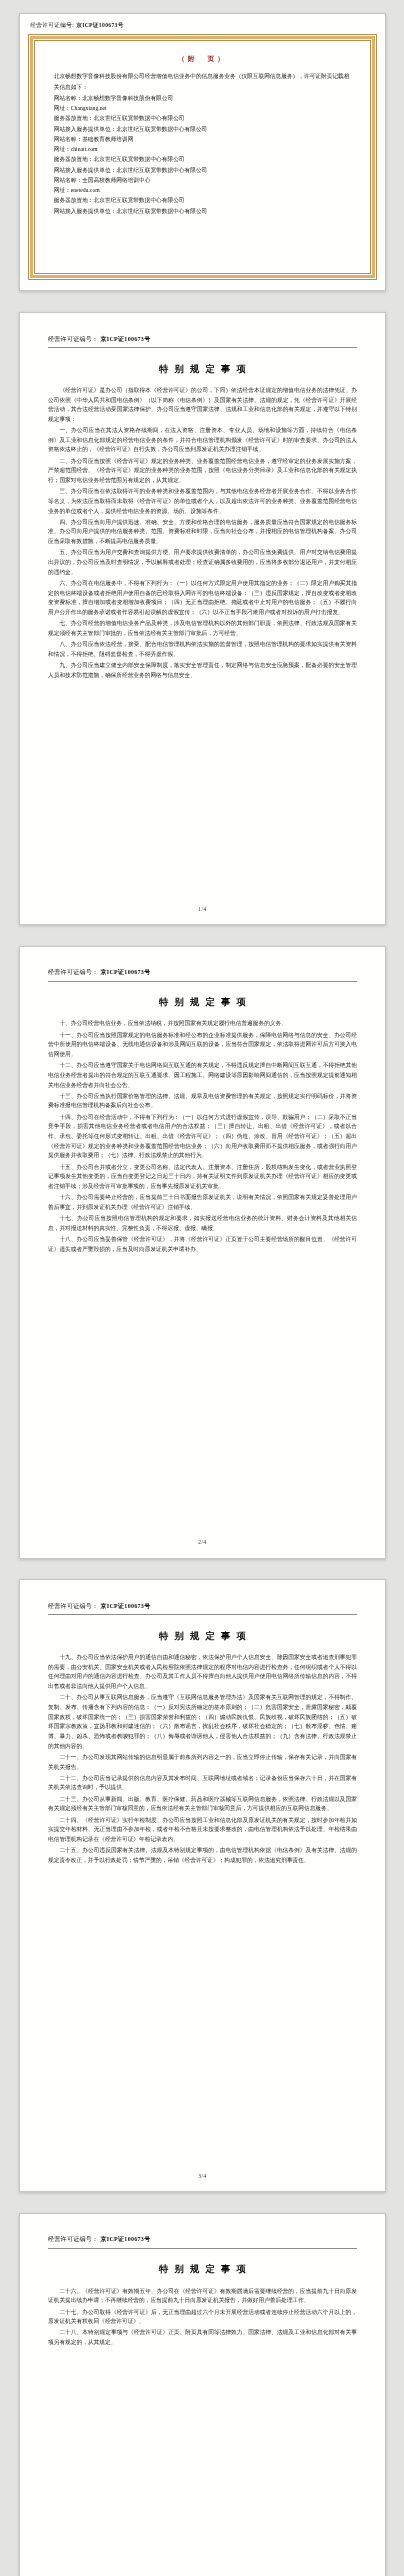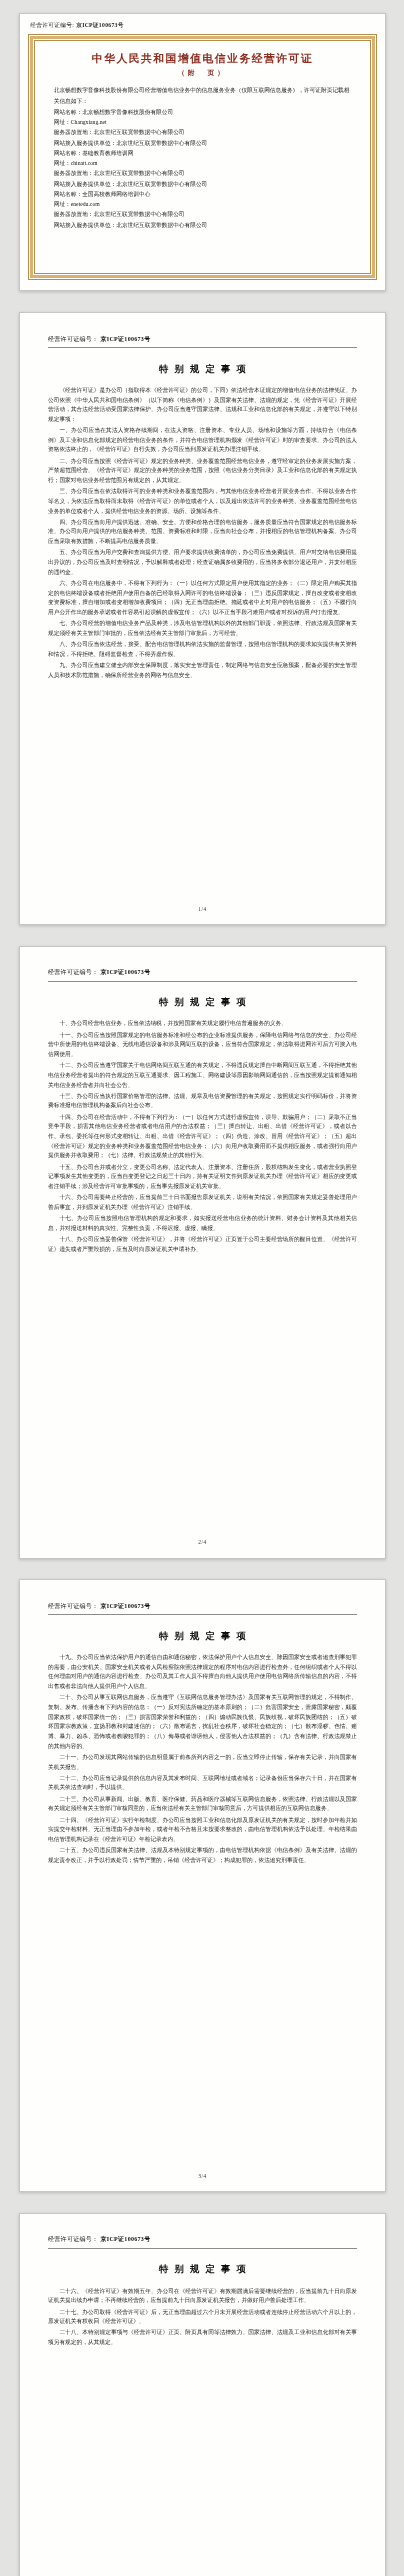--- a/index.html
+++ b/index.html
@@ -57,21 +57,20 @@
 </head>
 <body>
 
 <section class="page cover">
   <div class="lic-line">
     <span>经营许可证编号:</span><span class="lic-no">京ICP证100673号</span>
   </div>
   <div class="frame-outer">
     <div class="frame-band">
       <div class="frame-inner">
-        <h1 class="cert-title">中华人民共和国增值电信业务经营许可证</h1>
         <div class="cert-subtitle">（附　页）</div>
         <div class="cover-body">
           <p class="cover-intro">北京畅想数字音像科技股份有限公司经营增值电信业务中的信息服务业务（仅限互联网信息服务），许可证附页记载相关信息如下：</p>
           <div>
 
               <p class="cover-line">网站名称：北京畅想数字音像科技股份有限公司</p>
 
               <p class="cover-line">网址：Changxiang.net</p>
 
               <p class="cover-line">服务器放置地：北京世纪互联宽带数据中心有限公司</p>

